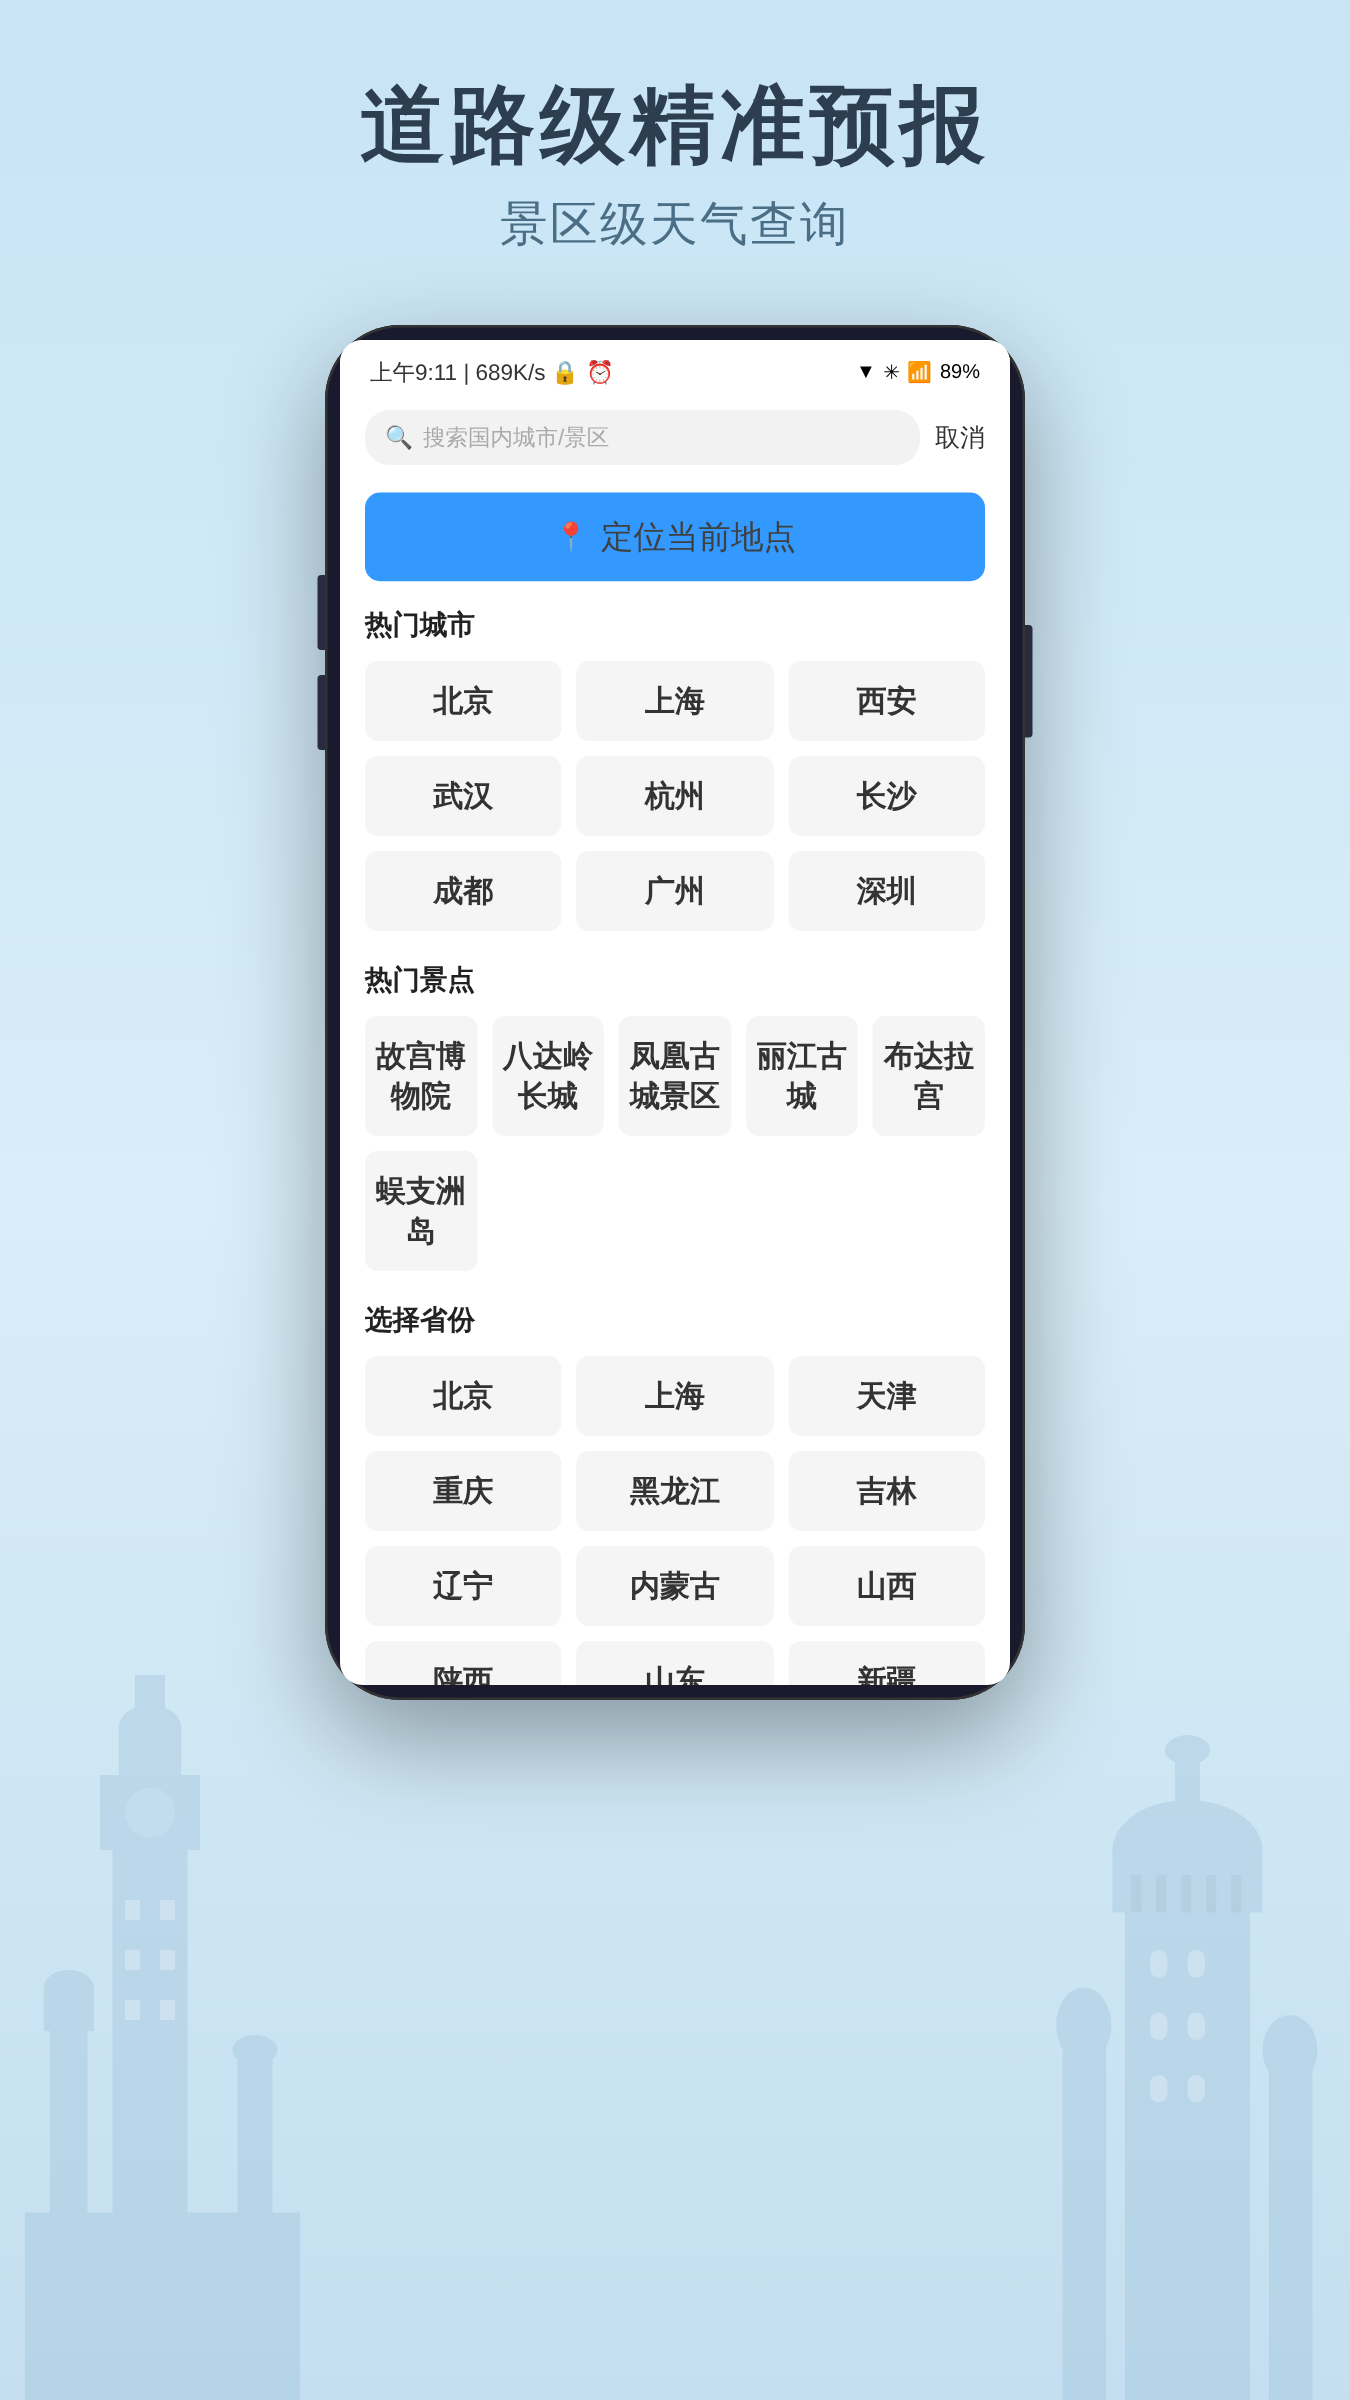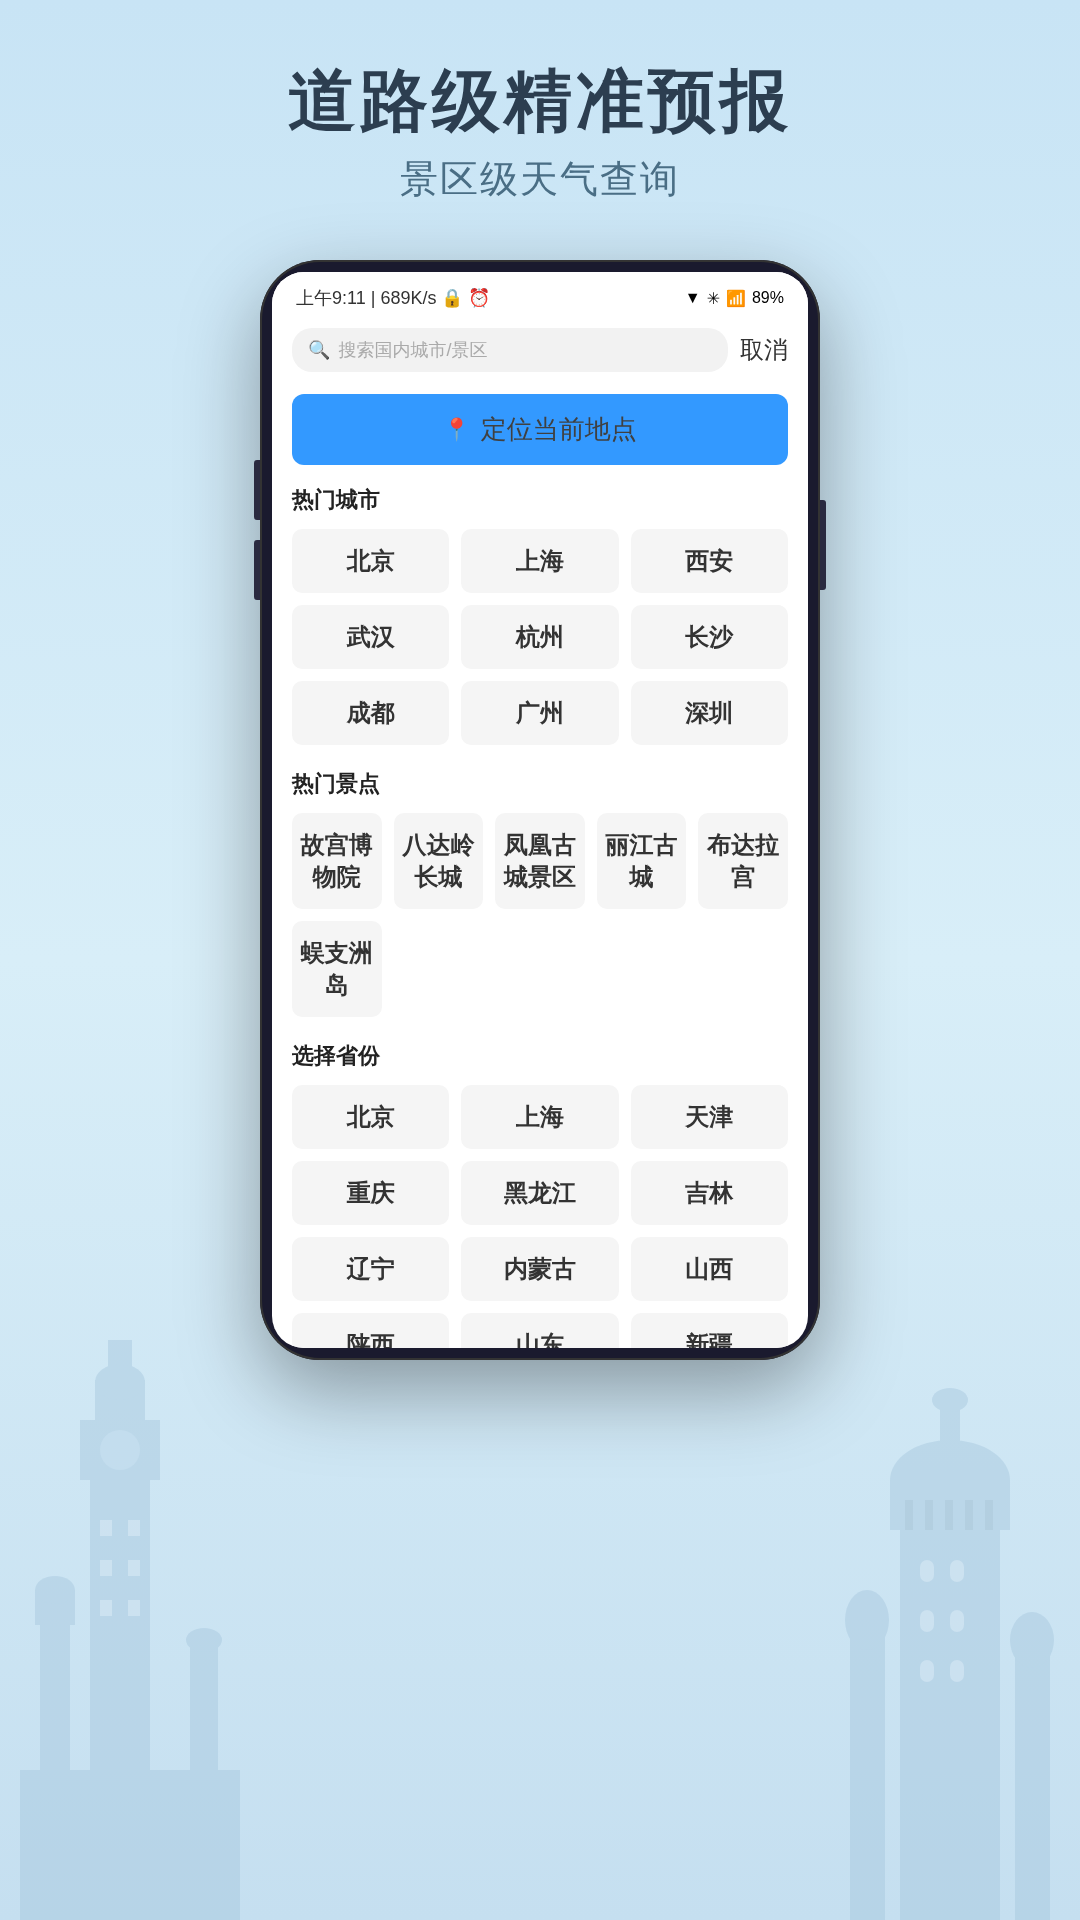--- a/index.html
+++ b/index.html
@@ -54,21 +54,21 @@
       border-radius: 60px;
       padding: 12px;
       box-shadow: 0 30px 80px rgba(0,0,0,0.35), inset 0 0 0 2px #333;
       position: relative;
     }
 
     .phone-inner {
       width: 100%;
       height: 100%;
       background: #fff;
-      border-radius: 32px;
+      border-radius: 18px;
       overflow: hidden;
       display: flex;
       flex-direction: column;
     }
 
     
     .status-bar {
       background: #fff;
       padding: 14px 24px 8px;
       display: flex;
@@ -113,21 +113,21 @@
       color: #999;
       font-size: 18px;
     }
 
     .search-placeholder {
       font-size: 18px;
       color: #aaa;
     }
 
     .cancel-btn {
-      font-size: 24px;
+      font-size: 20px;
       color: #333;
       white-space: nowrap;
     }
 
     
     .locate-btn {
       background: #3399ff;
       border-radius: 12px;
       margin: 8px 20px 16px;
       padding: 18px;

